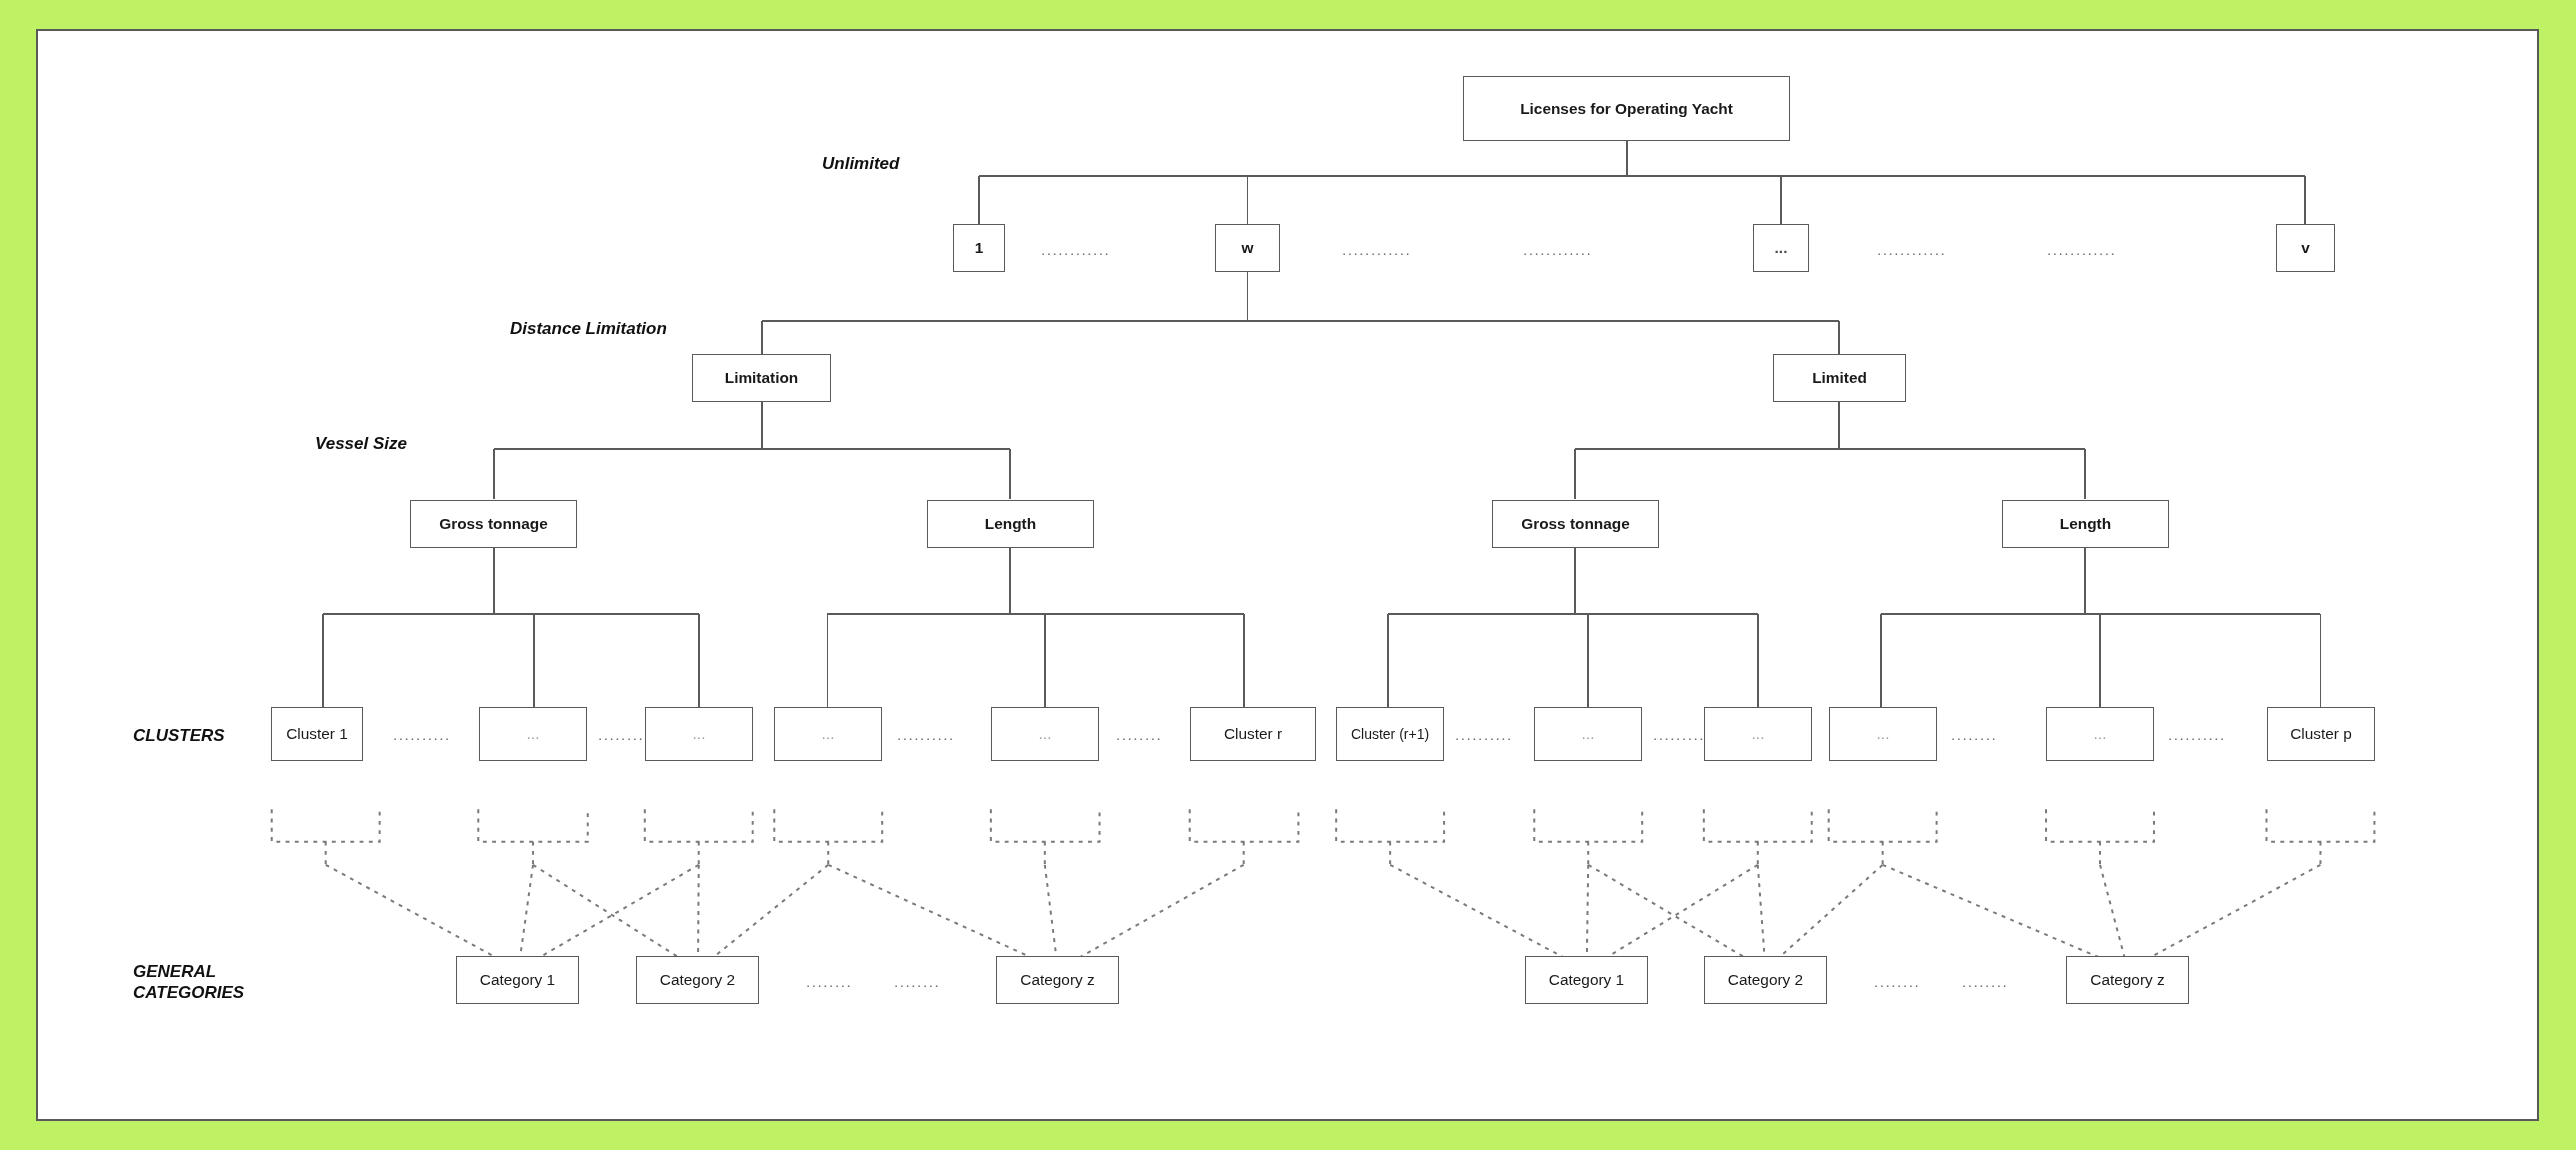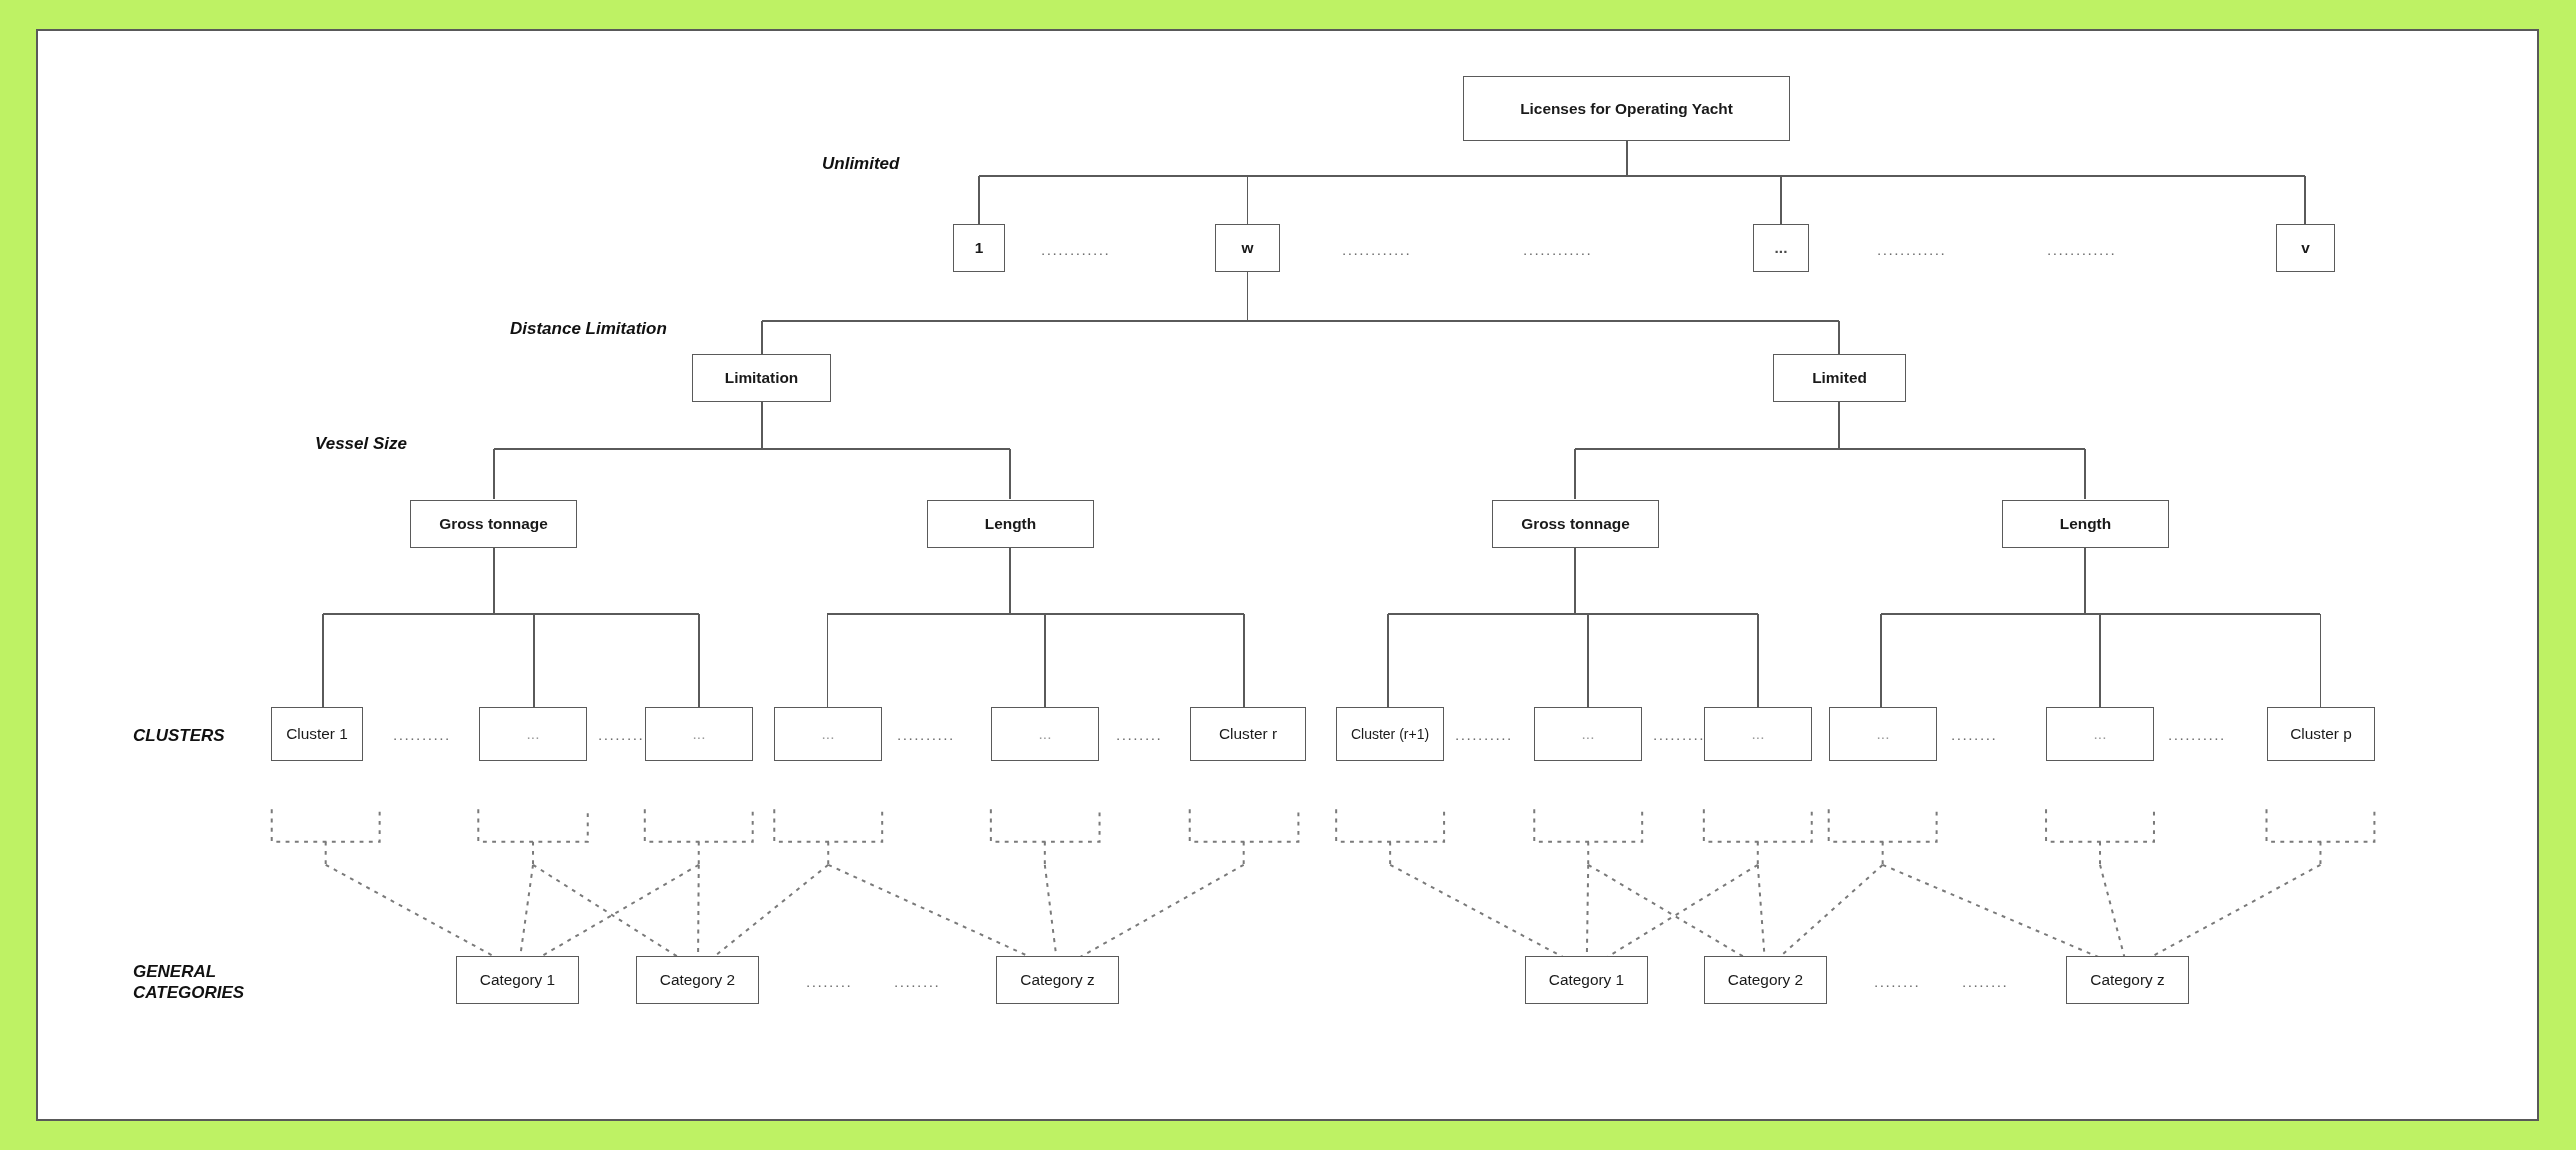--- a/index.html
+++ b/index.html
@@ -184,21 +184,21 @@
   </div>
   <div class="node" style="left:645px;top:707px;width:108px;height:54px;color:#9a9a9a;">
     <span>...</span>
   </div>
   <div class="node" style="left:774px;top:707px;width:108px;height:54px;color:#9a9a9a;">
     <span>...</span>
   </div>
   <div class="node" style="left:991px;top:707px;width:108px;height:54px;color:#9a9a9a;">
     <span>...</span>
   </div>
-  <div class="node" style="left:1190px;top:707px;width:116px;height:54px;text-align:right;">
+  <div class="node" style="left:1190px;top:707px;width:126px;height:54px;text-align:right;">
     <span>Cluster r</span>
   </div>
   <div class="node" style="left:1336px;top:707px;width:108px;height:54px;font-size:14px;text-align:center;">
     <span>Cluster (r+1)</span>
   </div>
   <div class="node" style="left:1534px;top:707px;width:108px;height:54px;color:#9a9a9a;">
     <span>...</span>
   </div>
   <div class="node" style="left:1704px;top:707px;width:108px;height:54px;color:#9a9a9a;">
     <span>...</span>

